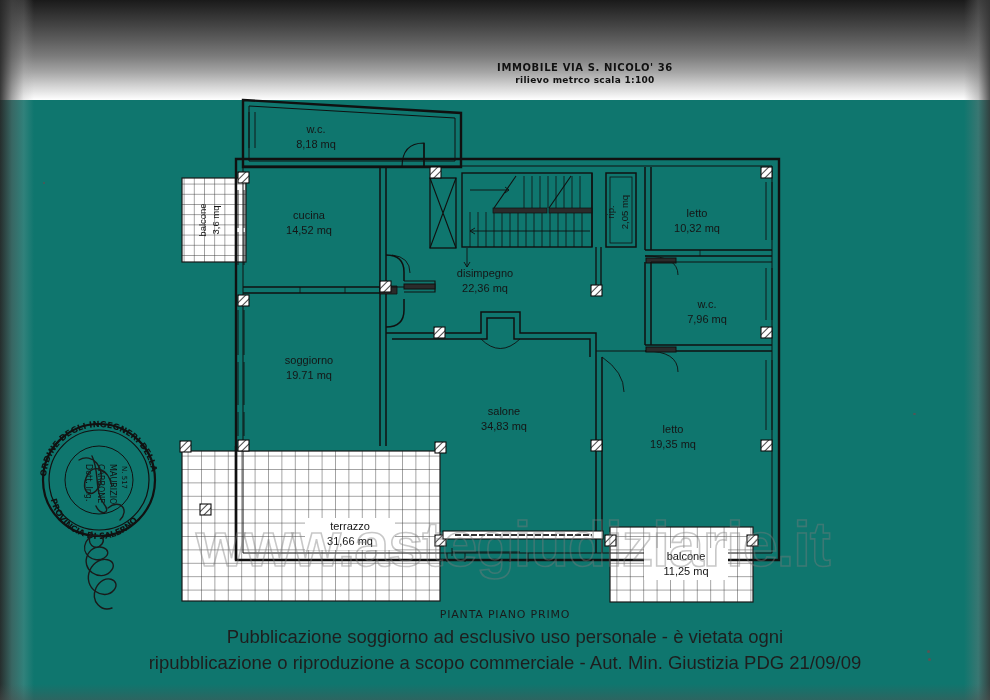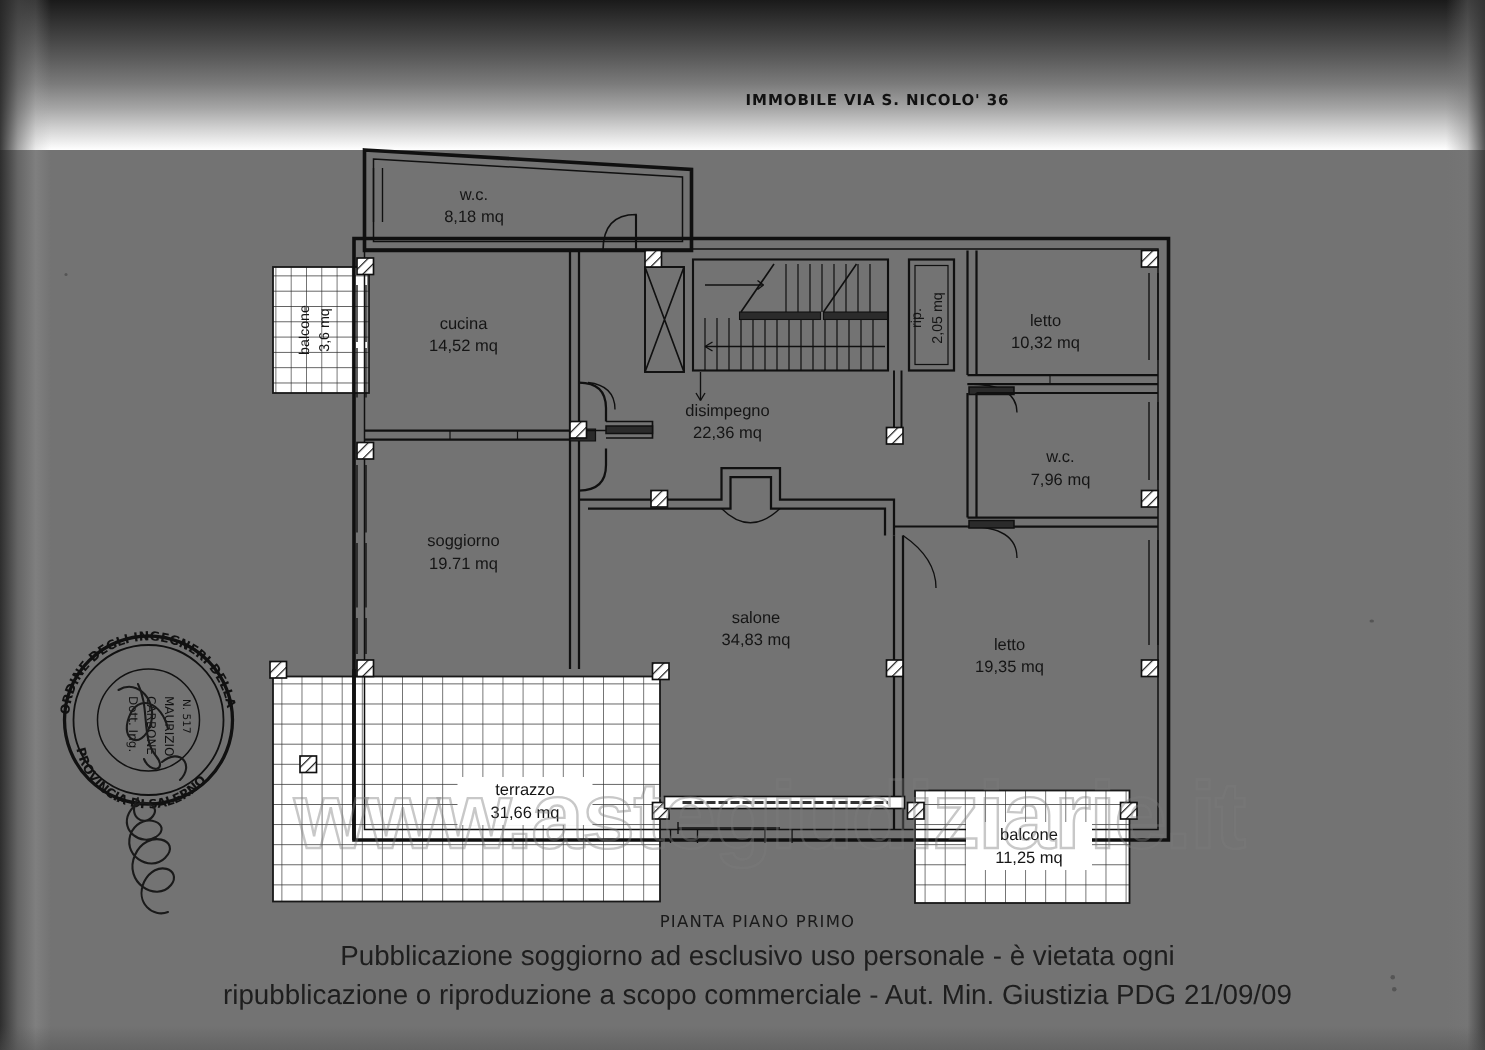--- a/index.html
+++ b/index.html
@@ -7,21 +7,21 @@
     padding: 0;
     background: #ffffff;
   }
   body {
     font-family: "Liberation Sans", sans-serif;
   }
   #page {
     position: relative;
     width: 990px;
     height: 700px;
-    background: #737373;
+    background: #0f766e;
     overflow: hidden;
   }
   
   .scan-shadow-top {
     position: absolute;
     left: 0; top: 0;
     width: 990px; height: 100px;
     background: linear-gradient(to bottom,
         #1a1a1a 0%,
         #2e2e2e 12%,
@@ -155,20 +155,21 @@
   <div class="scan-shadow-right"></div>
   <div class="scan-shadow-bottom"></div>
 
   <div class="speck" style="left:913px;top:413px;width:3px;height:2px;"></div>
   <div class="speck" style="left:927px;top:650px;width:3px;height:3px;"></div>
   <div class="speck" style="left:928px;top:658px;width:3px;height:3px;"></div>
   <div class="speck" style="left:43px;top:182px;width:2px;height:2px;"></div>
 
   <div class="title-block">
     <div class="title-main">IMMOBILE VIA S. NICOLO' 36</div>
+    <div class="title-sub">rilievo metrco scala 1:100</div>
   </div>
 
   <svg id="plan-svg" width="990" height="700">
     <defs>
       <pattern id="hatch" width="5" height="5" patternTransform="rotate(45)" patternUnits="userSpaceOnUse">
         <rect width="5" height="5" fill="#fff"></rect>
         <line x1="0" y1="0" x2="0" y2="5" stroke="#181818" stroke-width="1.6"></line>
       </pattern>
       <pattern id="tileL" width="13.4" height="13.4" patternUnits="userSpaceOnUse">
         <rect width="13.4" height="13.4" fill="#ffffff"></rect>

